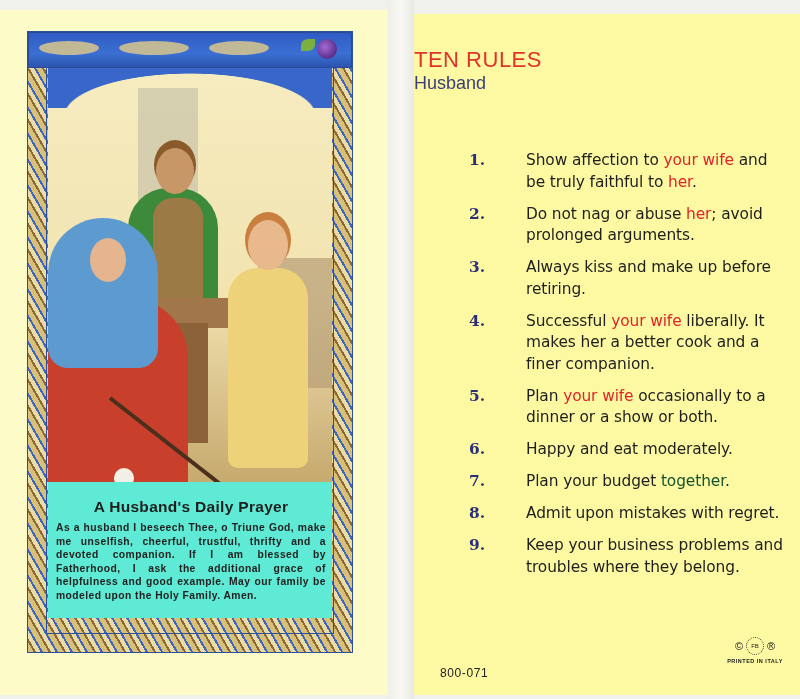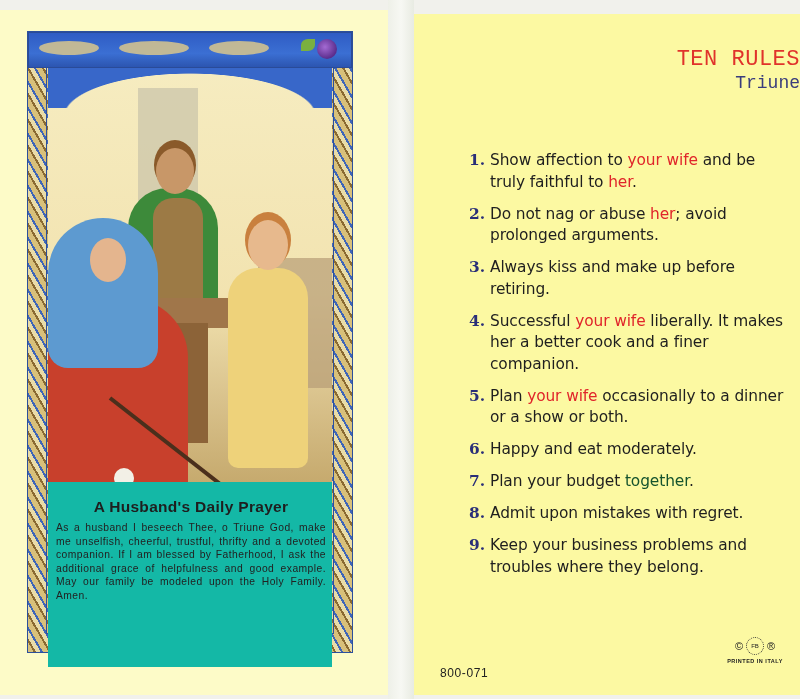--- a/index.html
+++ b/index.html
@@ -37,34 +37,34 @@
   .mary-robe { left:0px; top:230px; width:140px; height:190px; border-radius:40px 60px 0 0; background:#c8402c; }
   .mary-face { left:42px; top:170px; width:36px; height:44px; border-radius:50%; background:#e4b58e; }
   .bench { left:100px; top:230px; width:110px; height:30px; background:#a0764a; }
   .bench-leg { left:120px; top:255px; width:40px; height:120px; background:#8c6338; }
   .boards { left:210px; top:190px; width:74px; height:130px; background:#b79c76; opacity:.7; }
   .jesus-robe { left:180px; top:200px; width:80px; height:200px; border-radius:30px 30px 10px 10px; background:#eed27a; }
   .jesus-head { left:200px; top:152px; width:40px; height:50px; border-radius:50%; background:#e7b98d; box-shadow:0 -5px 0 3px #c9803e; }
   .staff { left:60px; top:330px; width:4px; height:150px; background:#4a2f1c; transform:rotate(-52deg); transform-origin:top; }
   .yarn { left:66px; top:400px; width:20px; height:20px; border-radius:50%; background:#f2f0e6; }
 
-  .text-box { position:absolute; left:48px; top:482px; width:284px; height:185px; background:#14b8a6; box-sizing:border-box; padding:16px 6px 0 8px; }
+  .text-box { position:absolute; left:48px; top:482px; width:284px; height:136px; background:#5eead4; box-sizing:border-box; padding:16px 6px 0 8px; }
   .prayer-title { text-align:center; font-weight:bold; font-size:15.5px; color:#1e1e1e; letter-spacing:0.3px; margin:0 0 5px 0; }
-  .prayer-body { font-size:10.3px; font-weight:normal; color:#222; line-height:13.6px; text-align:justify; letter-spacing:0.45px; margin:0; }
+  .prayer-body { font-size:10.3px; font-weight:bold; color:#222; line-height:13.6px; text-align:justify; letter-spacing:0.45px; margin:0; }
 
   
-  .rules-title { position:absolute; left:414px; top:48px; width:386px; text-align:right; font-family:Liberation Mono, monospace; color:#e0332b; }
+  .rules-title { position:absolute; left:414px; top:48px; width:386px; text-align:left; font-family:Liberation Sans, sans-serif; color:#e0332b; }
   .rules-title .t1 { font-size:22px; letter-spacing:0.5px; line-height:24px; }
   .rules-title .t2 { font-size:18px; line-height:22px; }
   .rules-title .t3 { font-size:18px; line-height:22px; color:#3a3d7c; }
 
   .rules { position:absolute; left:458px; top:150px; width:330px; list-style:none; margin:0; padding:0; font-family:"DejaVu Sans", sans-serif; }
   .rule { display:flex; font-size:15.4px; line-height:21.5px; color:#1f1f1f; margin-bottom:10.5px; }
   .rule .num { width:32px; flex:0 0 32px; text-align:right; padding-right:5px; font-family:"DejaVu Serif", serif; font-weight:bold; color:#2a2f78; box-sizing:border-box; }
-  .rule .txt { flex:1; letter-spacing:-0.1px; }
+  .rule .txt { flex:1; letter-spacing:-0.1px;margin-left:36px; }
   .red { color:#e0252a; }
   .blue { color:#14532d; }
 
   .product-code { position:absolute; left:440px; top:666px; font-size:12px; color:#222; letter-spacing:0.6px; }
   .publisher-mark { position:absolute; left:720px; top:637px; width:70px; text-align:center; }
   .publisher-mark .symbols { font-size:11px; color:#222; display:flex; justify-content:center; align-items:center; gap:3px; }
   .publisher-mark .seal { width:16px; height:16px; border:1.5px dotted #333; border-radius:50%; display:inline-block; font-size:6px; line-height:16px; }
   .publisher-mark .printed { font-size:5.5px; font-weight:bold; letter-spacing:0.5px; color:#222; margin-top:3px; }
 </style>
 </head>
@@ -101,21 +101,21 @@
   <div class="fig yarn"></div>
 </div>
 
 <div class="text-box">
   <p class="prayer-title">A Husband's Daily Prayer</p>
   <p class="prayer-body">As a husband I beseech Thee, o Triune God, make me unselfish, cheerful, trustful, thrifty and a devoted companion. If I am blessed by Fatherhood, I ask the additional grace of helpfulness and good example. May our family be modeled upon the Holy Family. Amen.</p>
 </div>
 
 <div class="rules-title">
   <div class="t1">TEN RULES</div>
-  <div class="t3">Triune</div>
+  <div class="t3">Husband</div>
 </div>
 
 <ul class="rules" id="rules-list">
     <li class="rule">
       <span class="num">1.</span>
       <span class="txt"><span>Show affection to </span><span class="red">your wife</span><span> and be truly faithful to </span><span class="red">her</span><span>.</span></span>
     </li>
     <li class="rule">
       <span class="num">2.</span>
       <span class="txt"><span>Do not nag or abuse </span><span class="red">her</span><span>; avoid prolonged arguments.</span></span>

